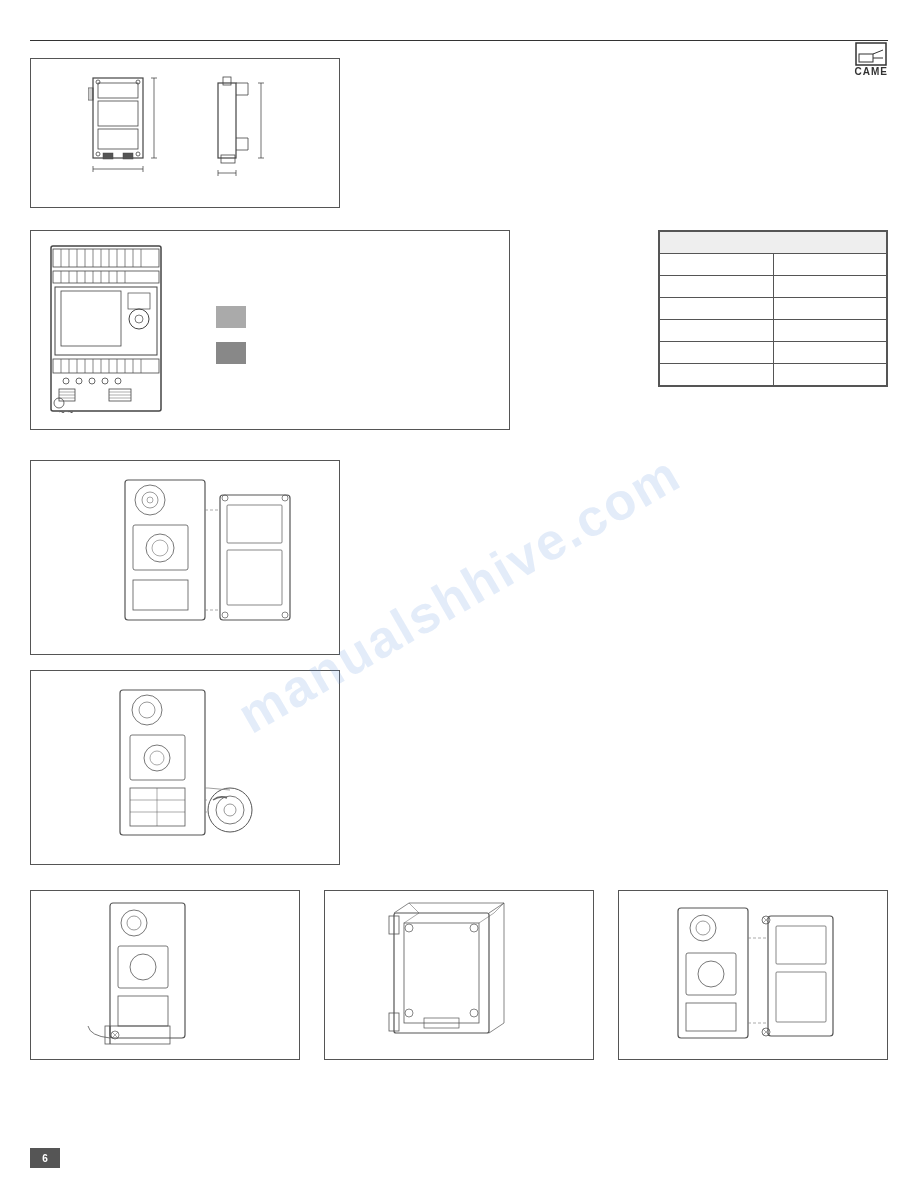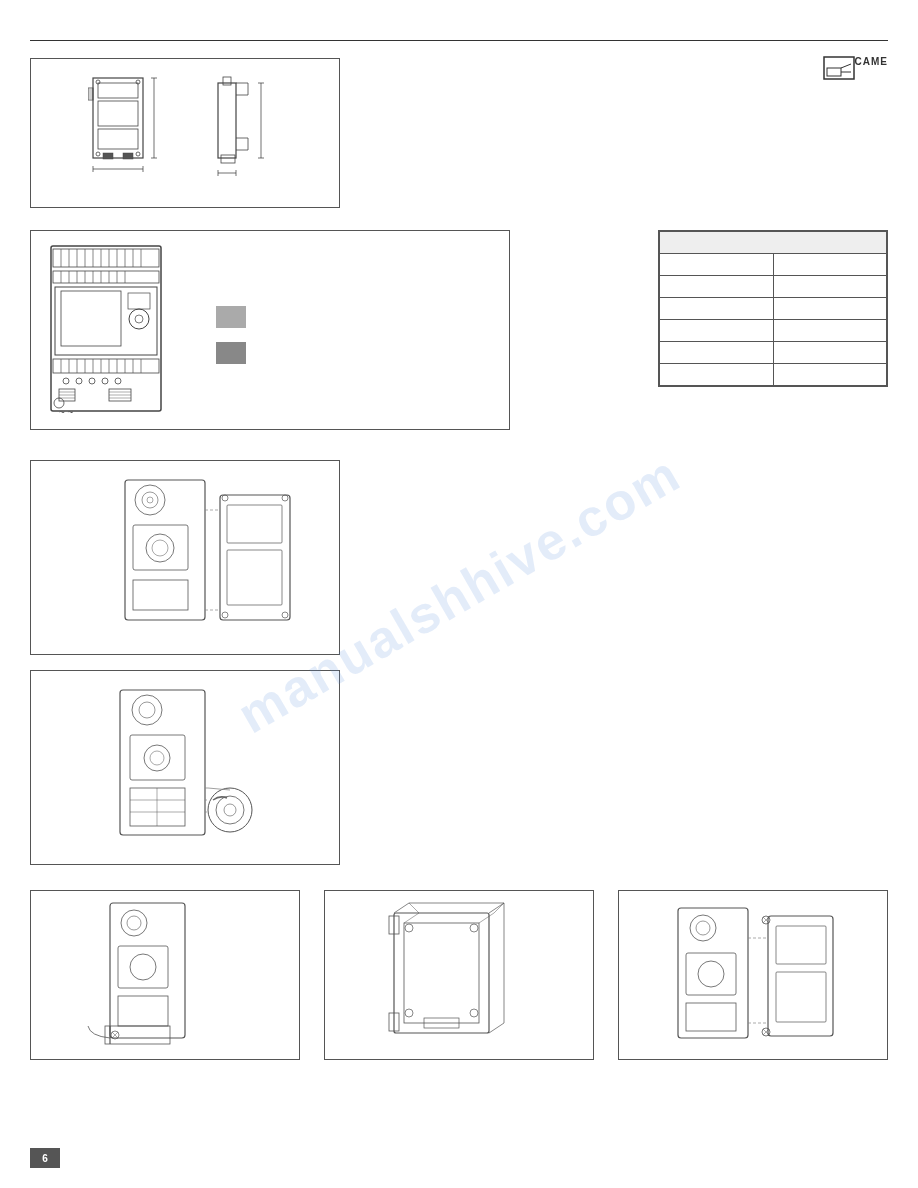--- a/index.html
+++ b/index.html
@@ -19,25 +19,25 @@
       top: 40px;
       left: 30px;
       right: 30px;
       height: 1px;
       background: #333;
     }
 
     
     .came-logo {
       position: absolute;
-      top: 56px;
+      top: 42px;
       right: 30px;
       display: flex;
-      flex-direction: row;
-      align-items: flex-start;
+      flex-direction: column;
+      align-items: center;
     }
     .came-logo-text {
       font-size: 10px;
       font-weight: bold;
       letter-spacing: 1px;
       color: #333;
     }
 
     
     .section1 {

